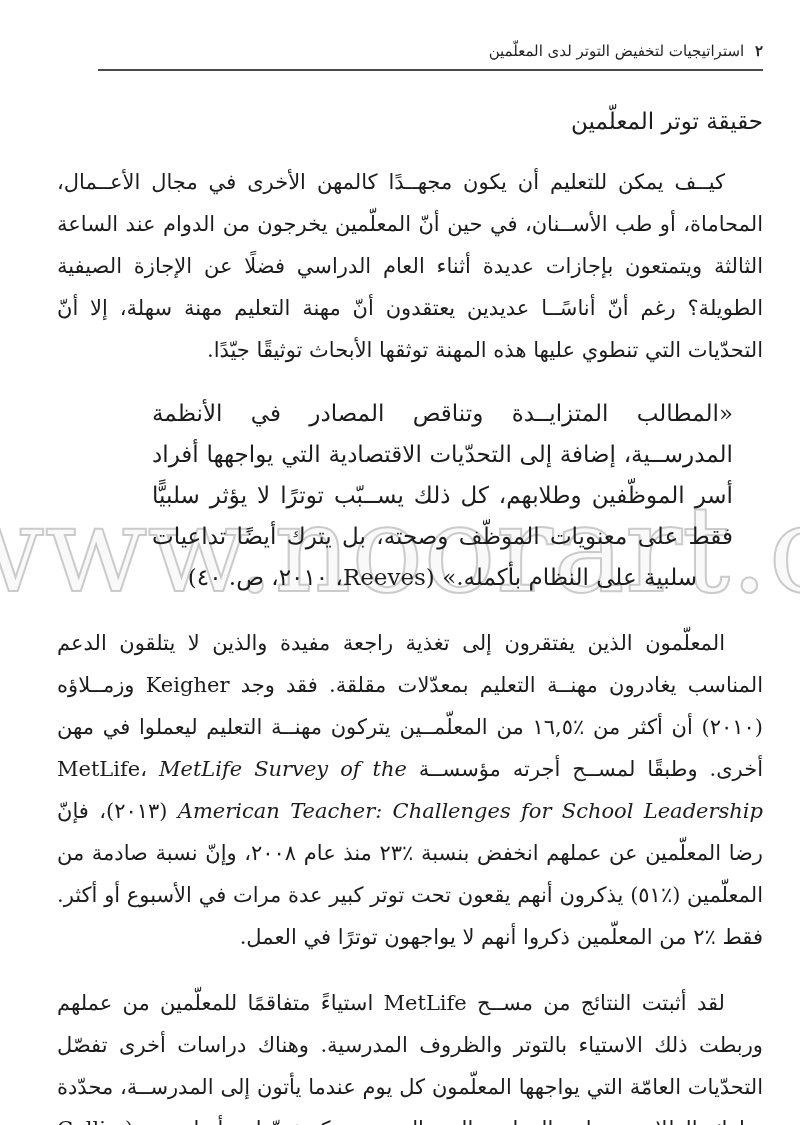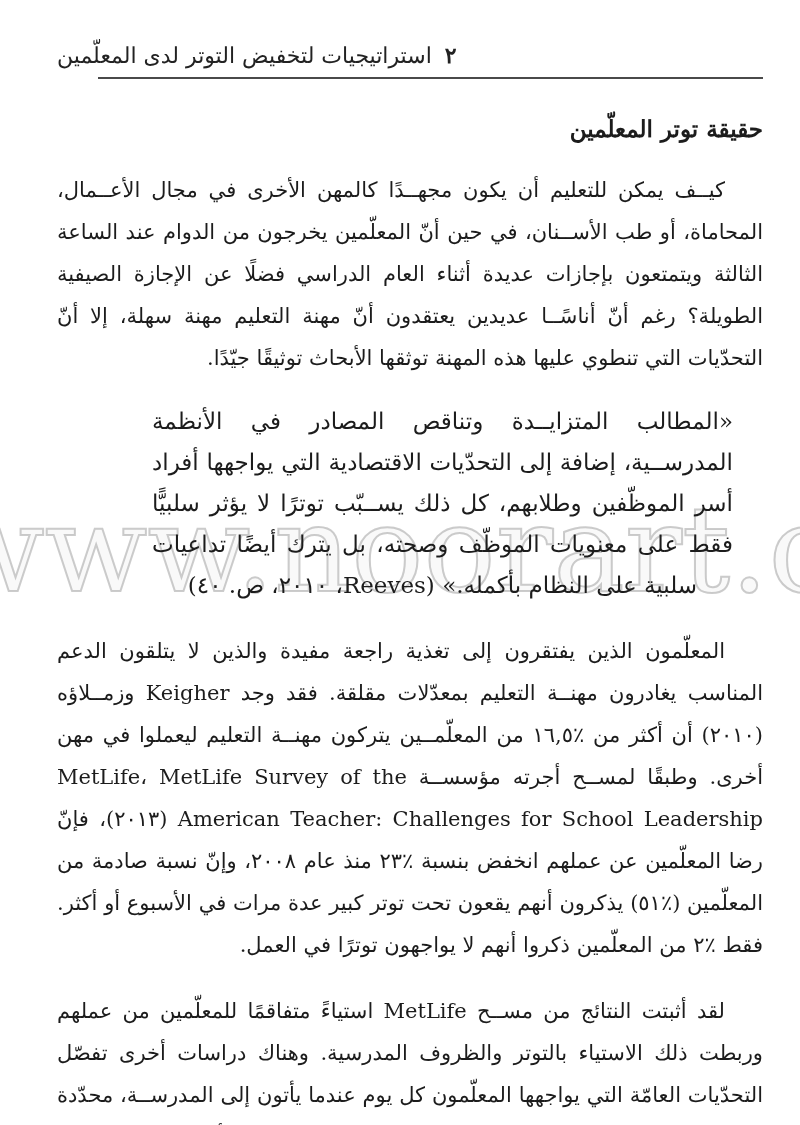--- a/index.html
+++ b/index.html
@@ -18,60 +18,61 @@
     font-family: "DejaVu Serif", "Liberation Serif", serif;
     color: #1c1c1c;
   }
   .content {
     position: relative;
     z-index: 2;
     padding: 0 37px 0 57px;
   }
   .running-head {
     padding-top: 42px;
-    text-align: left;
-    font-size: 22px;
+    text-align: right;
+    font-size: 15px;
     color: #222222;
     white-space: nowrap;
   }
   .running-head .hnum {
     font-weight: 700;
     margin-left: 6px;
   }
   .rule {
     height: 2px;
     background: #4a4a4a;
     margin-top: 9px;
     margin-left: 41px;
   }
   h1.section-title {
     margin: 34px 0 0 0;
     text-align: right;
     font-size: 23px;
-    font-weight: 700;
+    font-weight: 400;
     line-height: 1.4;
   }
   p.body {
     margin: 24px 0 0 0;
     font-size: 21px;
     line-height: 42px;
     text-align: justify;
     text-justify: inter-word;
   }
   p.indent {
     text-indent: 38px;
   }
   blockquote.pull-quote {
     margin: 22px 30px 22px 95px;
     font-size: 23px;
     line-height: 41px;
     text-align: justify;
     text-align-last: center;
   }
   .latin-italic {
+    font-style: italic;
   }
   .watermark {
     position: absolute;
     z-index: 1;
     top: 490px;
     left: -58px;
     direction: ltr;
     white-space: nowrap;
     font-family: "DejaVu Serif", serif;
     font-size: 120px;

